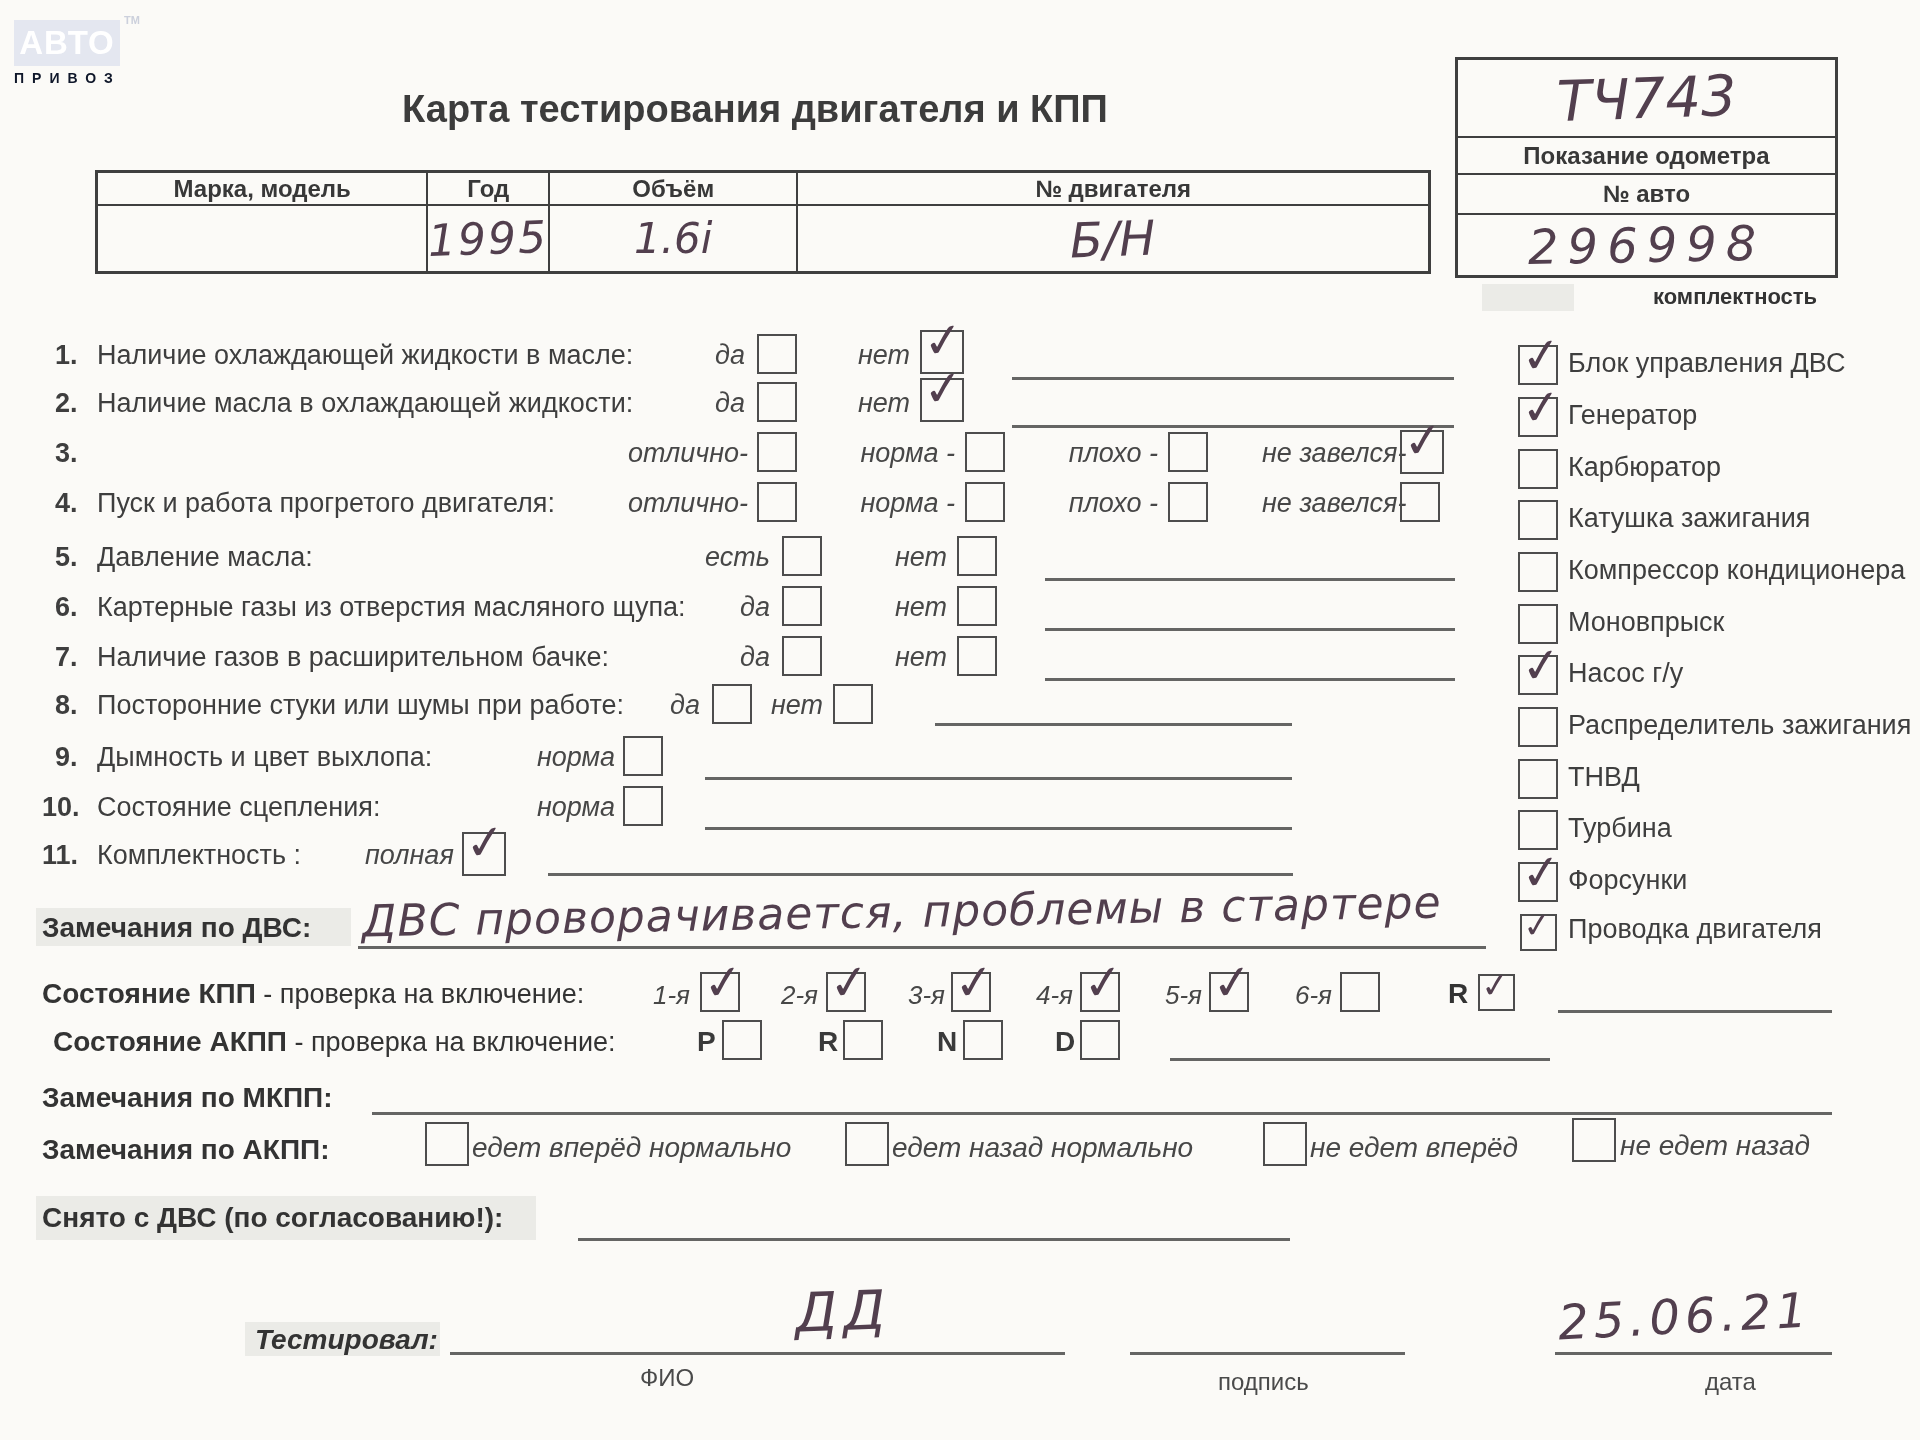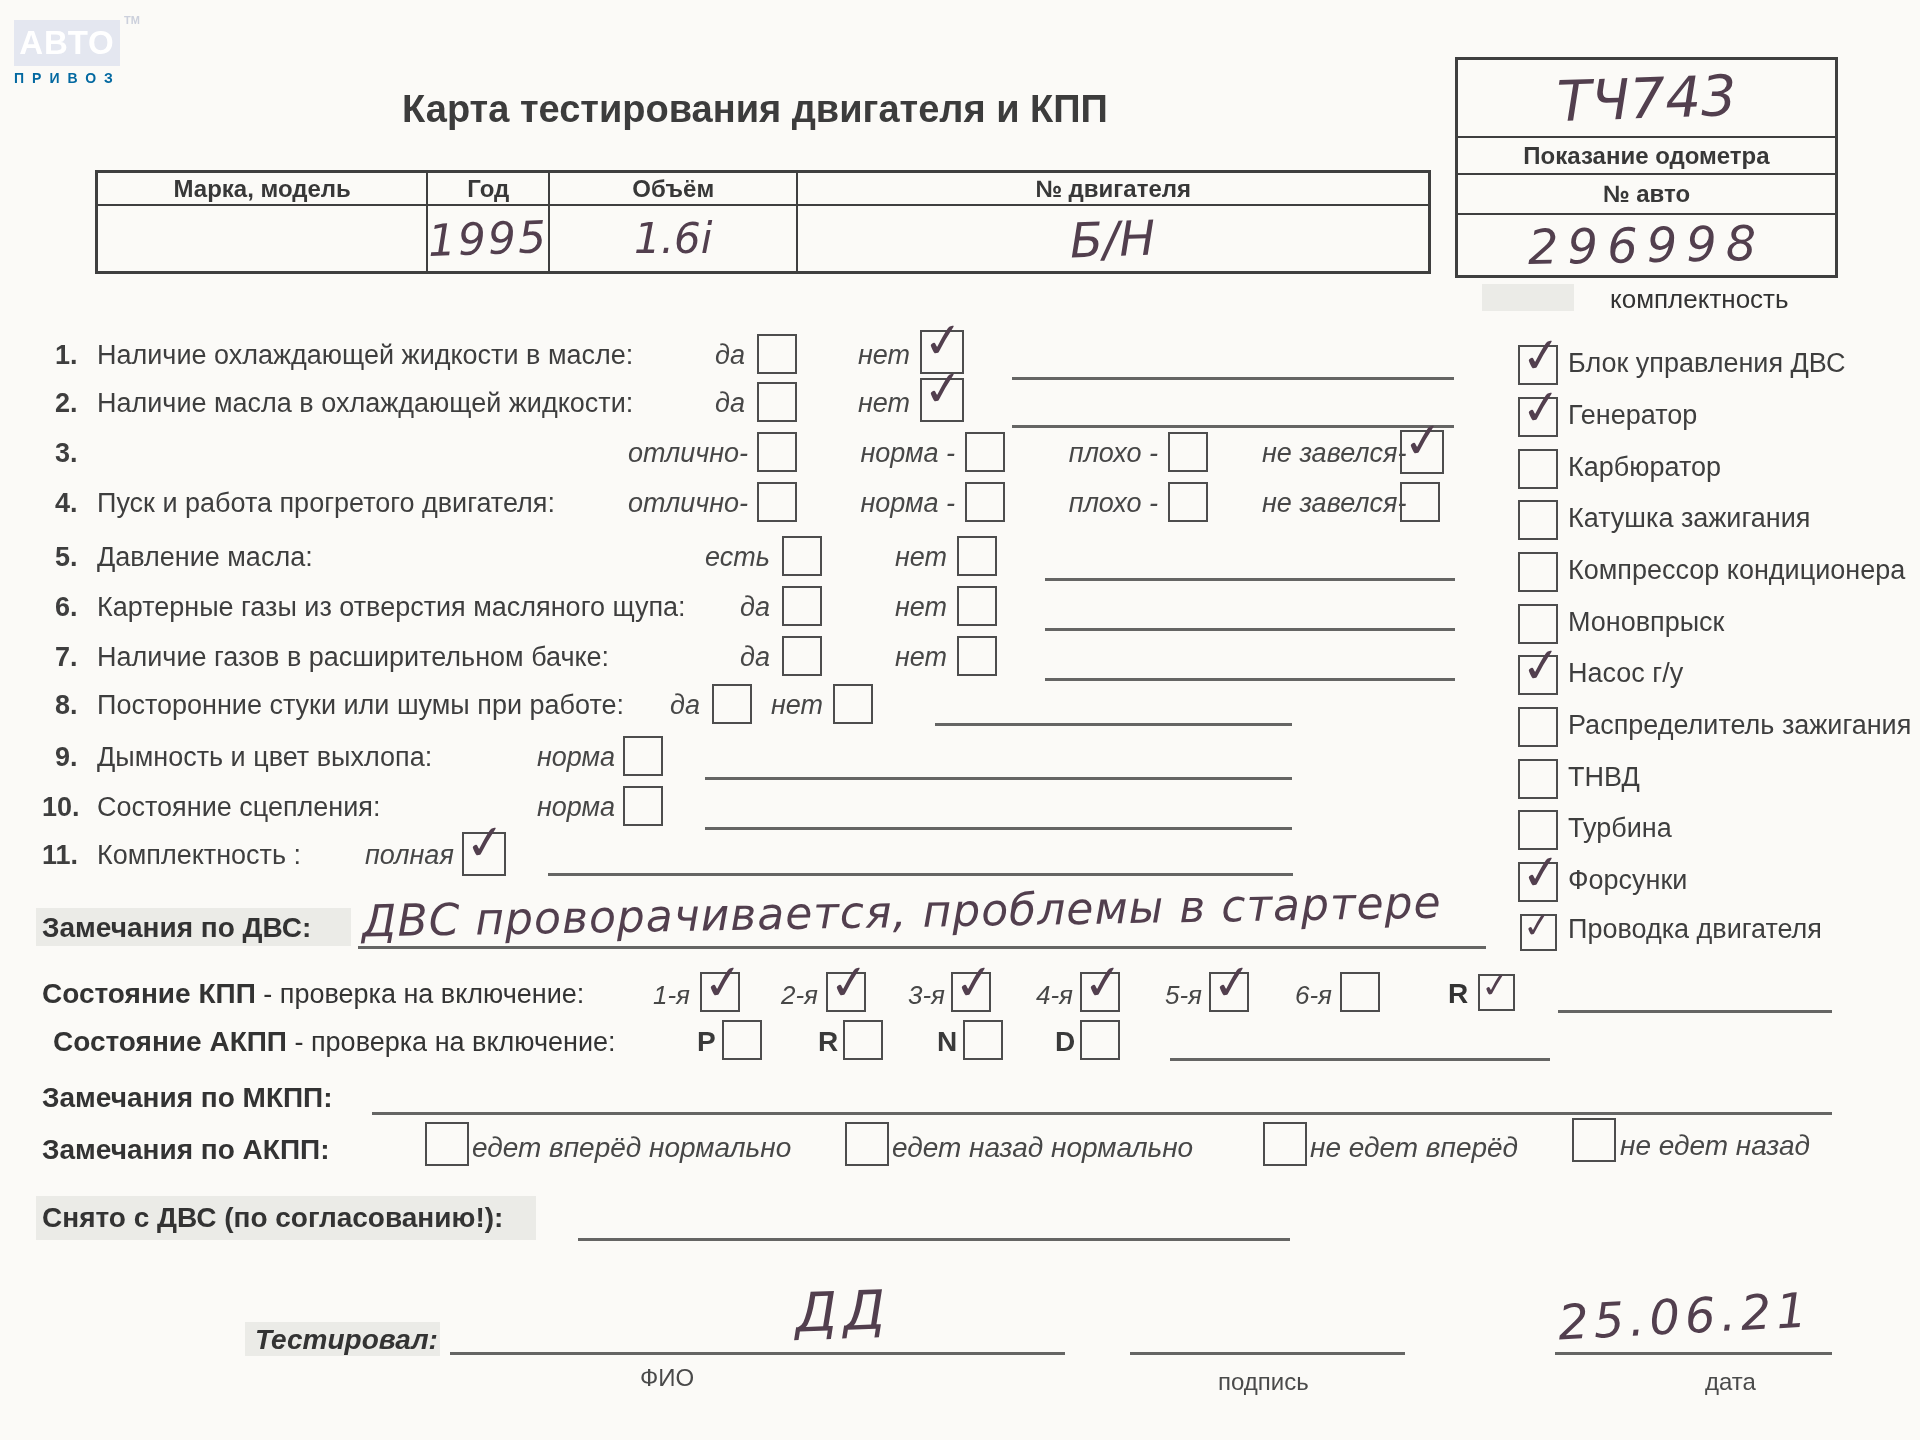--- a/index.html
+++ b/index.html
@@ -6,21 +6,21 @@
   .page{position:relative;width:1920px;height:1440px;background:#fbfaf7;overflow:hidden;
         font-family:"Liberation Sans", sans-serif;color:#3a3a3a;}
   .abs{position:absolute;}
   .smudge{position:absolute;background:#ebebe7;}
   
   .logo-box{position:absolute;left:14px;top:20px;width:106px;height:46px;background:#e4e7f0;
             display:flex;align-items:center;justify-content:center;}
   .logo-top{color:#ffffff;font-weight:bold;font-size:33px;letter-spacing:1px;}
   .logo-tm{position:absolute;left:124px;top:14px;font-size:11px;color:#ccd0dc;font-weight:bold;}
   .logo-bottom{position:absolute;left:14px;top:70px;width:112px;font-size:14px;font-weight:bold;
-               color:#0369a1;letter-spacing:8px;}
+               color:#0f172a;letter-spacing:8px;}
   
   .title{position:absolute;left:300px;top:88px;width:910px;text-align:center;
          font-size:38px;font-weight:bold;color:#3c3c3c;}
   
   .auto-box{position:absolute;left:1455px;top:57px;width:377px;border:3px solid #3f3f3f;background:transparent;}
   .auto-cell{border-top:2.5px solid #3f3f3f;text-align:center;}
   .auto-cell:first-child{border-top:none;}
   .head-label{font-weight:bold;font-size:24px;color:#383838;}
   
   .vtable{position:absolute;left:95px;top:170px;width:1330px;height:98px;border:3px solid #3f3f3f;display:flex;}
@@ -101,21 +101,21 @@
       <div class="vhead">
           <span class="head-label">№ двигателя</span>
         </div>
       <div class="vval">
           <span class="hw" style="font-size:48px;transform:rotate(-2deg);">Б/Н</span>
         </div>
     </div>
   </div>
 
   <div class="smudge" style="left:1482px;top:284px;width:92px;height:27px;"></div>
-  <div class="abs" style="left:1610px;top:284px;font-size:26px;font-weight:normal;color:#333;">комплектность</div>
+  <div class="abs" style="left:1653px;top:284px;font-size:22px;font-weight:bold;color:#333;">комплектность</div>
 
   <div class="row-label" style="left:55px;top:340px;"><span class="row-num">1.</span></div>
   <div class="row-label" style="left:97px;top:340px;">Наличие охлаждающей жидкости в масле:</div>
   <div class="opt" style="left:690px;top:340px;width:55px;">да</div>
   <div class="cb" style="left:757px;top:334px;"></div>
   <div class="opt" style="left:855px;top:340px;width:55px;">нет</div>
   <div class="cb big checked" style="left:920px;top:330px;"></div>
   <div class="line" style="left:1012px;top:377px;width:442px;"></div>
 
   <div class="row-label" style="left:55px;top:388px;"><span class="row-num">2.</span></div>

